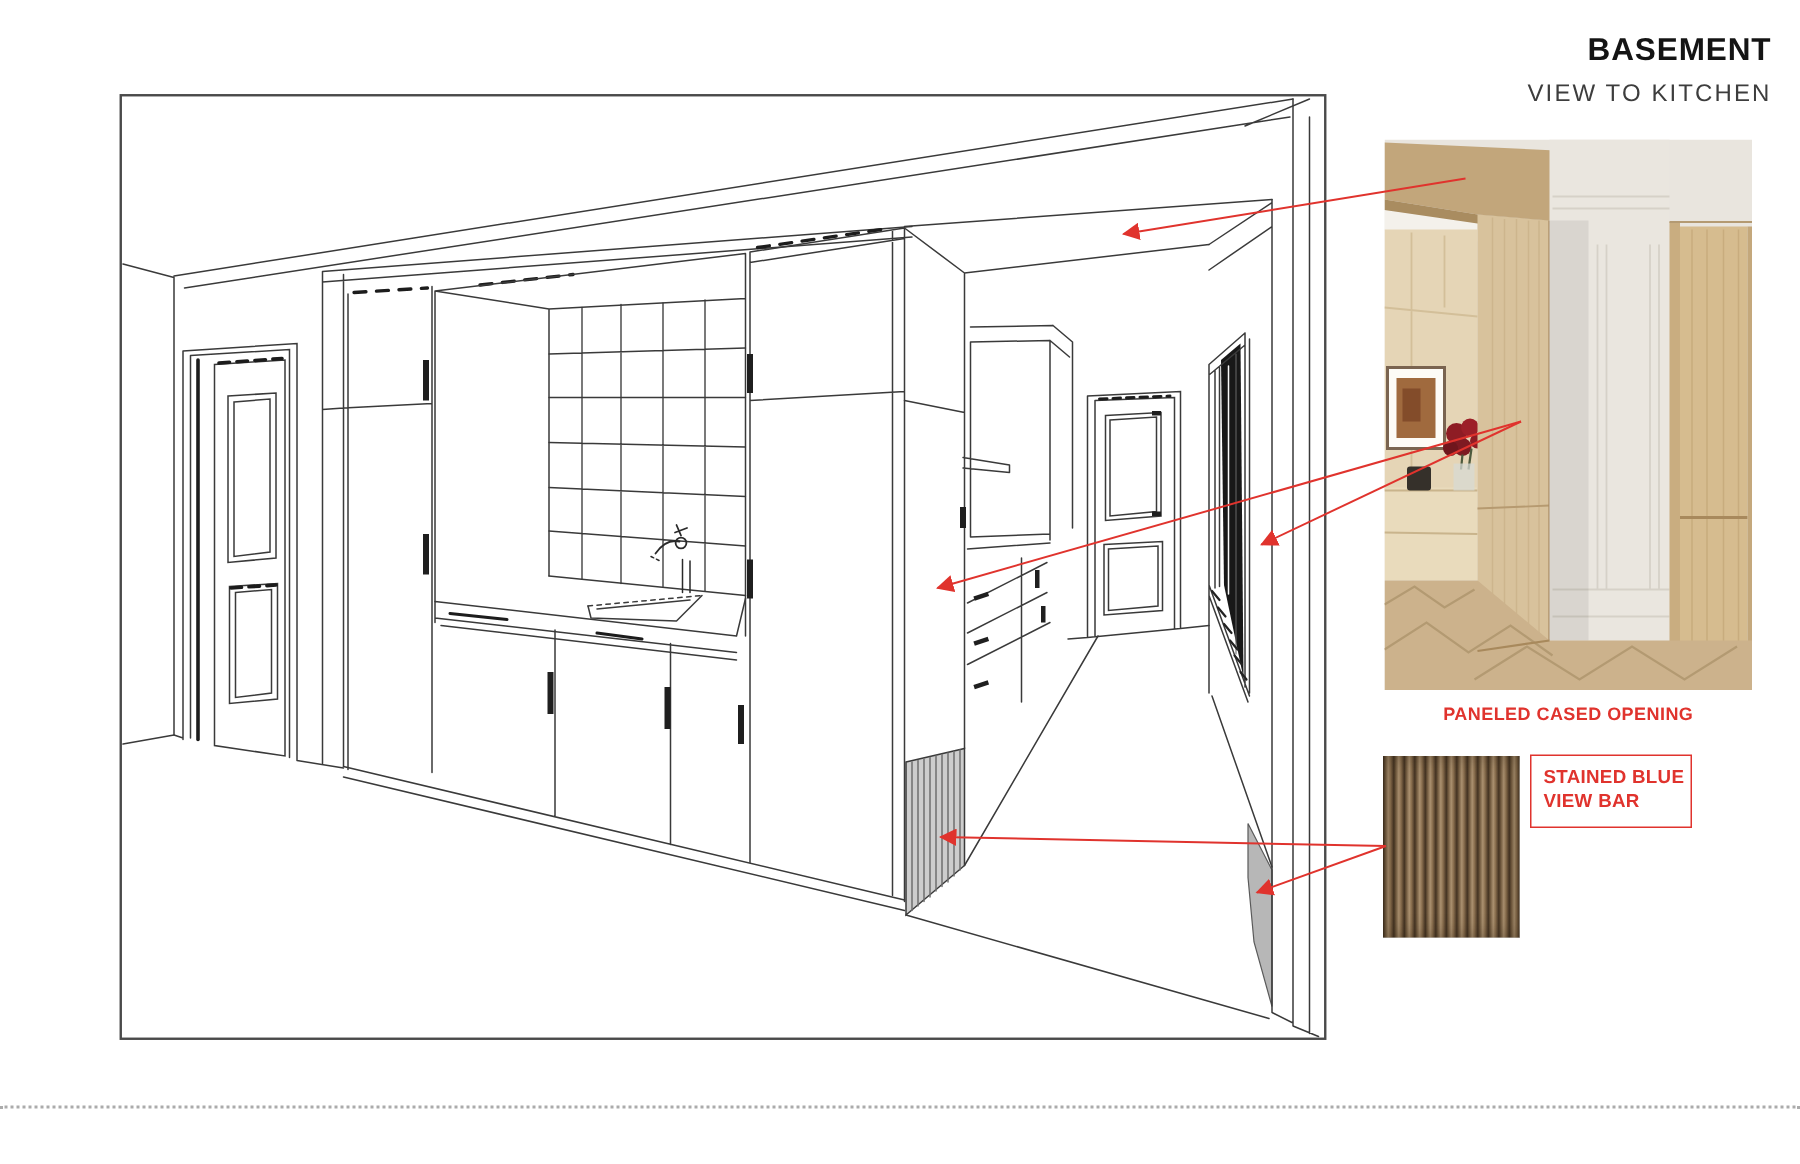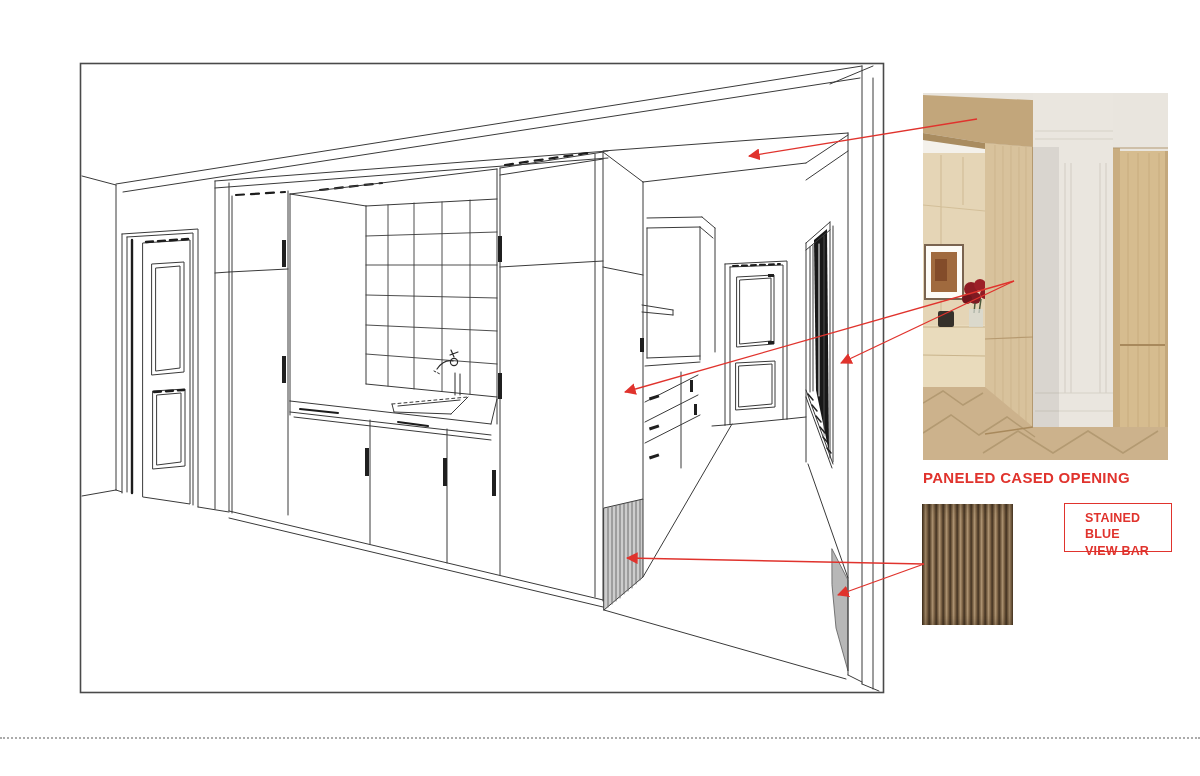--- a/index.html
+++ b/index.html
@@ -9,32 +9,32 @@
   
   .titleblock{position:absolute;top:22px;right:19px;text-align:right;}
   .title{font-size:21px;font-weight:800;color:#141414;letter-spacing:.6px;line-height:1.1;}
   .subtitle{margin-top:9px;font-size:16px;font-weight:400;color:#3d3d3d;letter-spacing:1.4px;}
 
   
   .drawing{position:absolute;left:0;top:0;width:1200px;height:776px;}
 
   
   .photo{position:absolute;left:923px;top:93px;width:245px;height:367px;overflow:hidden;}
-  .photo-caption{position:absolute;left:923px;top:469px;width:245px;text-align:left;
-    font-size:15px;font-weight:700;color:#e0332d;letter-spacing:.3px;}
+  .photo-caption{position:absolute;left:923px;top:469px;width:245px;text-align:center;
+    font-size:12px;font-weight:700;color:#e0332d;letter-spacing:.3px;}
 
   
   .swatch{position:absolute;left:922px;top:504px;width:91px;height:121px;
     background:
       repeating-linear-gradient(to right,
         #3c2d1e 0px,#6f583d 1.5px,#ab9170 3.5px,#8a6f4f 5px,#4a3826 7px);
     box-shadow:inset 0 0 14px rgba(40,28,14,.45);}
 
   .callout-box{position:absolute;left:1020px;top:503px;width:108px;height:49px;
-    border:1.6px solid #e0332d;box-sizing:border-box;padding:6px 0 0 20px;margin-left:44px;}
+    border:1.6px solid #e0332d;box-sizing:border-box;padding:6px 0 0 8px;}
   .callout-box .line{display:block;font-size:12.5px;font-weight:700;color:#e0332d;line-height:1.3;letter-spacing:.2px;}
 
   
   .annotations{position:absolute;left:0;top:0;width:1200px;height:776px;pointer-events:none;}
 
   
   .divider{position:absolute;left:0;right:0;top:737px;border-top:2px dotted #ababab;height:0;}
   .brand{position:absolute;left:0;right:0;top:719px;text-align:center;}
   .brand .wrap{display:inline-block;background:#ffffff;padding:0 18px;
     font-family:"Liberation Serif",serif;font-weight:700;font-size:32px;color:#151515;line-height:1;}
@@ -172,20 +172,24 @@
       <rect x="649" y="426" width="10" height="3" transform="rotate(-18 654 427)"></rect>
       <rect x="649" y="455" width="10" height="3" transform="rotate(-18 654 456)"></rect>
       <rect x="690" y="380" width="3" height="12"></rect>
         <rect x="694" y="404" width="3" height="11"></rect>
       <rect x="640" y="338" width="4" height="14"></rect>
       <rect x="768" y="274" width="6" height="3"></rect>
         <rect x="768" y="341" width="6" height="3"></rect>
     </g>
   </svg>
 
+  <div class="titleblock">
+    <div class="title">BASEMENT</div>
+    <div class="subtitle">VIEW TO KITCHEN</div>
+  </div>
 
   <svg class="photo" viewBox="0 0 245 367">
     <rect width="245" height="367" fill="#e9e5de"></rect>
     <g>
       <polygon points="0,47 62,54 62,68 0,61" fill="#f4f1eb"></polygon>
       <rect x="0" y="60" width="62" height="174" fill="#e5d5b6"></rect>
       <path d="M18,62 L18,232 M0,112 L62,118 M40,64 L40,112" stroke="#d3bf99" stroke-width="1.2"></path>
       <rect x="0" y="232" width="62" height="62" fill="#e9dbbc"></rect>
       <path d="M0,234 L62,234 M0,262 L62,263" stroke="#c9b48c" stroke-width="1.2"></path>
     </g>

